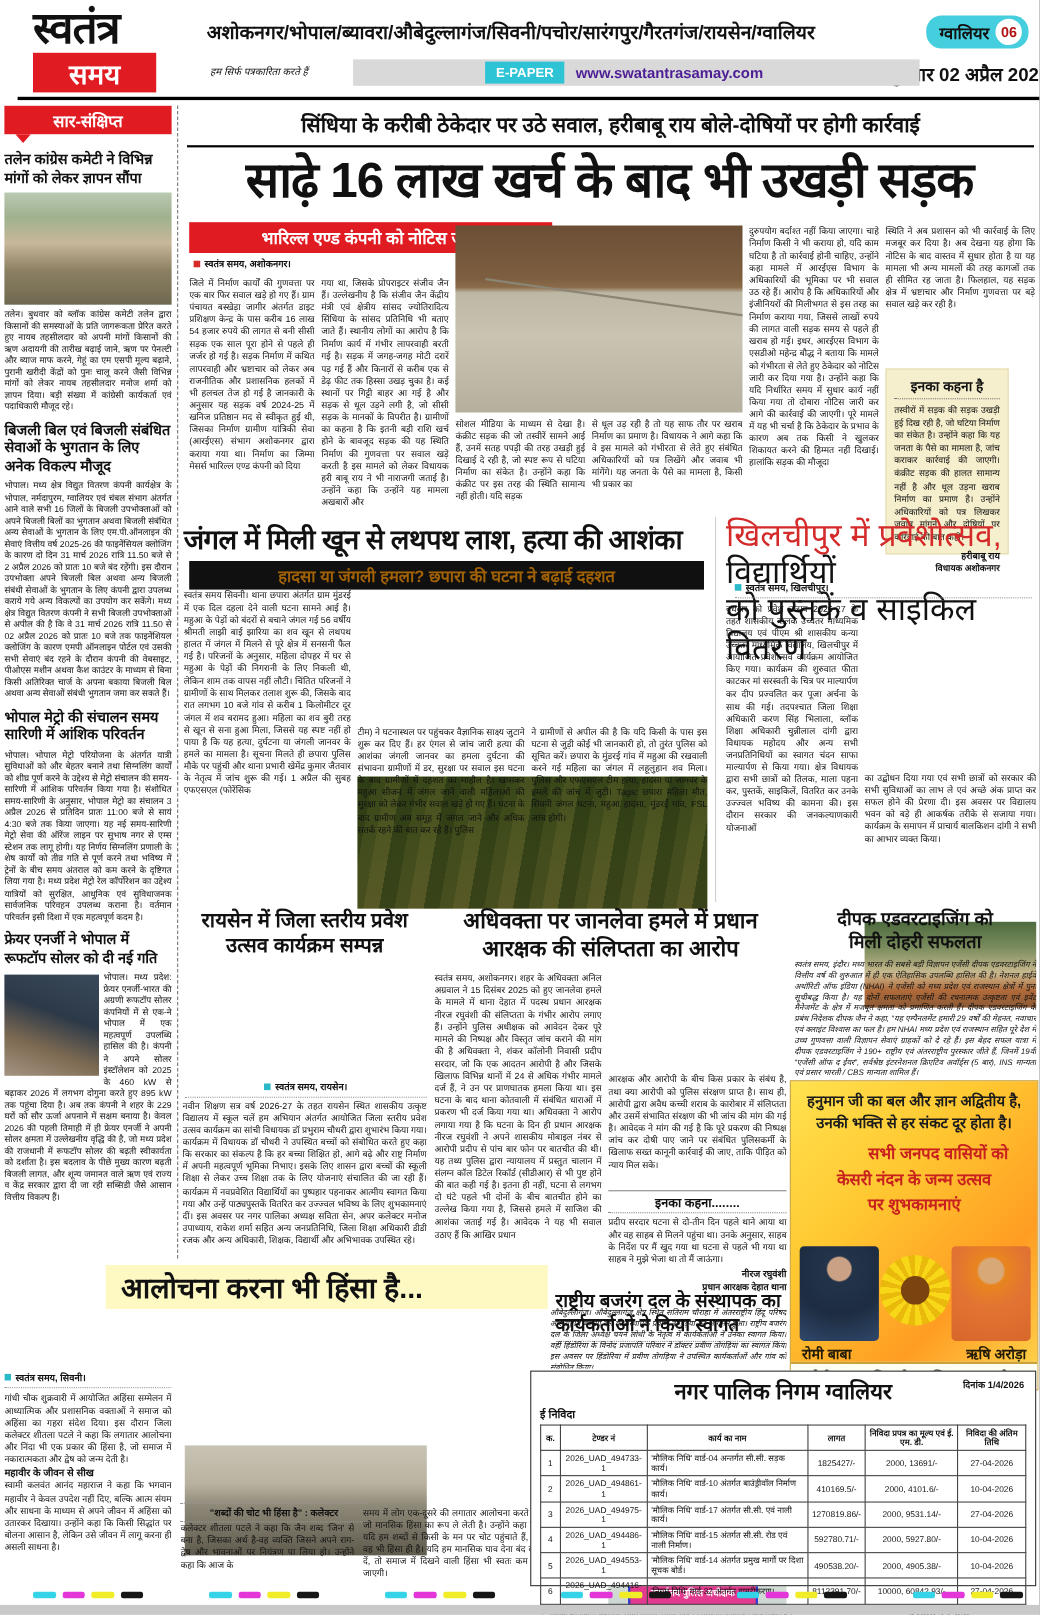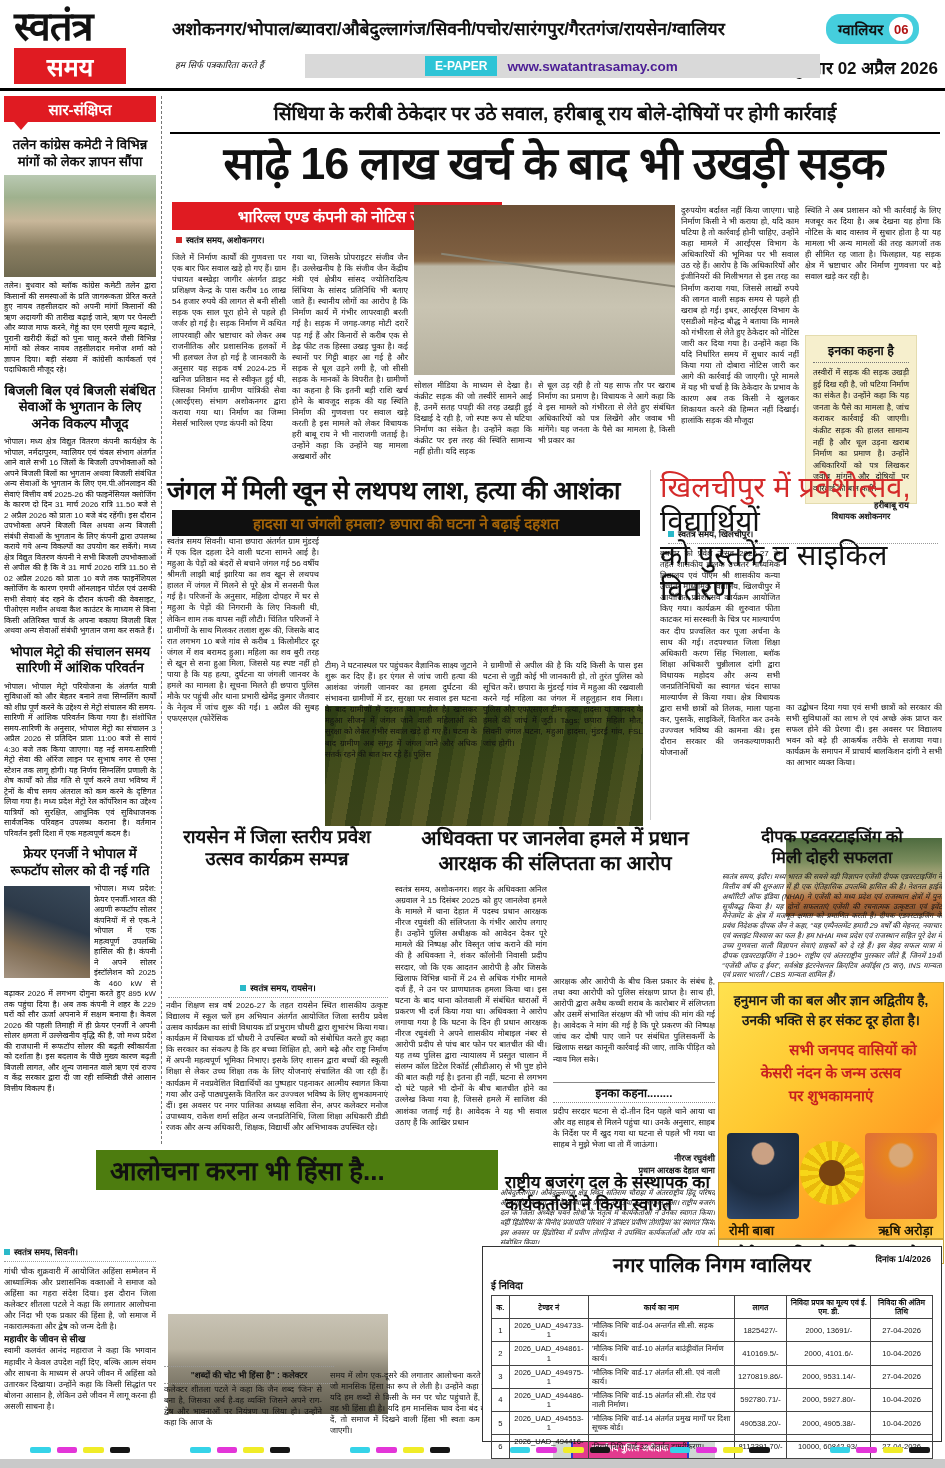--- a/index.html
+++ b/index.html
@@ -28,51 +28,51 @@
   .epaper-badge{background:#2ec4d6;color:#fff;font-size:12px;font-weight:bold;padding:3px 10px;}
   .site{font-size:13.5px;font-weight:bold;color:#4c1d95;}
   .dateline{font-size:17px;font-weight:bold;}
   .tagline{font-size:9px;font-style:italic;}
   .header-rule{border-bottom:3px solid #000;}
 
   
   .sidebar{border-right:1px dashed #777;padding:0 5px 0 4px;}
   .s-head{background:#e01b22;color:#fff;font-size:15px;font-weight:bold;text-align:center;padding:3px 0;}
   .s-tri{width:0;height:0;border-left:7px solid transparent;border-right:7px solid transparent;border-top:8px solid #e01b22;margin-left:10px;}
-  .s-h{font-size:13.2px;font-weight:bold;text-align:center;line-height:1.25;margin:7px 0 5px 0;}
+  .s-h{font-size:13.2px;font-weight:bold;text-align:left;line-height:1.25;margin:7px 0 5px 0;}
   .s-b{font-size:7.9px;line-height:1.33;text-align:justify;}
 
   .kicker{font-size:19px;font-weight:bold;text-align:center;border-bottom:2px solid #000;padding-bottom:6px;}
   .headline-xl{font-size:45px;font-weight:bold;text-align:center;letter-spacing:-1px;line-height:1.05;}
   .redbox{background:#e01b22;color:#fff;font-size:15.5px;font-weight:bold;text-align:center;padding:3px 0;}
   .col{font-size:8.1px;line-height:1.37;text-align:justify;}
   .quote-box{background:#f6efcd;border:1px solid #e4dcae;padding:6px 7px;}
   .quote-box .qh{font-size:12.5px;font-weight:bold;text-align:center;border-bottom:1px dotted #777;padding-bottom:3px;margin-bottom:4px;}
   .quote-box .qb{font-size:8px;line-height:1.45;text-align:justify;}
   .quote-box .qa{font-size:8.5px;font-weight:bold;text-align:right;margin-top:4px;}
-  .quote-box .qd{font-size:8px;font-weight:bold;text-align:center;}
+  .quote-box .qd{font-size:8px;font-weight:bold;text-align:right;}
 
   .blackstrip{background:#101010;color:#a16207;font-size:15px;font-weight:bold;text-align:center;padding:3px 0;}
   .h-jungle{font-size:25px;font-weight:bold;letter-spacing:-0.5px;}
   .h-khil{font-size:29px;font-weight:normal;line-height:1.18;}
   .h-khil .red{color:#d42a2a;}
   .h-md{font-size:18.5px;font-weight:bold;text-align:center;line-height:1.2;}
   .caption-mid{font-size:8.6px;font-weight:bold;text-align:center;border-top:1px dotted #999;border-bottom:1px dotted #999;padding:2px 0;}
 
   .ad{background:linear-gradient(135deg,#ffe24f 0%,#ffc831 35%,#ff9d23 70%,#ffd84e 100%);
       border:1px solid #caa23a;}
   .ad .l1{font-size:13.5px;font-weight:bold;color:#1b1b1b;text-align:center;line-height:1.5;}
   .ad .greet{font-size:15px;font-weight:bold;color:#c81f1f;text-align:center;line-height:1.55;}
   .ad .names{font-size:13px;font-weight:bold;color:#211a06;}
   .ad-bottom{background:#fffef2;border-top:2px solid #caa23a;font-size:12.5px;font-weight:bold;text-align:center;padding:3px 0;}
   .sunflower{width:64px;height:64px;border-radius:50%;
      background:repeating-conic-gradient(#f7d718 0 12deg,#e9b90c 12deg 24deg);position:relative;}
   .sunflower:after{content:"";position:absolute;left:19px;top:19px;width:26px;height:26px;border-radius:50%;background:#7a4410;}
 
-  .graystrip{background:#4d7c0f;font-size:26px;font-weight:bold;padding:2px 14px;}
+  .graystrip{background:#fef9c3;font-size:26px;font-weight:bold;padding:2px 14px;}
   .h-big2{font-size:37px;font-weight:bold;letter-spacing:-1px;}
   .subhead-sm{font-size:9px;font-weight:bold;}
 
   .bajrang-h{font-size:17px;font-weight:bold;text-align:left;line-height:1.3;border-bottom:1px dotted #888;padding-bottom:3px;margin-top:20px;}
   .bajrang-b{font-size:7.2px;line-height:1.4;font-style:italic;text-align:justify;}
 
   .tender{border:1.5px solid #333;padding:4px 8px;background:#fff;}
   .tender .org{font-size:20px;font-weight:bold;text-align:center;}
   .tender .sub{font-size:10px;font-weight:bold;}
   table.tt{border-collapse:collapse;width:100%;margin-top:3px;}
@@ -87,21 +87,21 @@
   .rm-c{background:#35d3e8;} .rm-m{background:#e335d8;} .rm-y{background:#f0ec28;} .rm-k{background:#161616;}
   .rm-gap{width:60px;height:1px;}
   .bottombar{background:#c9c9c9;}
   .vline{border-left:1px solid #cfcfcf;}
 </style>
 </head>
 <body>
 
 <div class="page">
 
-  <div class="abs" style="left:0;top:0;width:895px;height:92px;padding-left:15px;">
+  <div class="abs" style="left:16px;top:0;width:895px;height:92px;padding-left:15px;">
     <div class="abs" style="left:14px;top:6px;">
       <div class="masthead-top">स्वतंत्र</div>
       <div class="masthead-bot">समय</div>
     </div>
     <div class="abs cities" style="left:172px;top:16px;width:650px;">अशोकनगर/भोपाल/ब्यावरा/औबेदुल्लागंज/सिवनी/पचोर/सारंगपुर/गैरतगंज/रायसेन/ग्वालियर</div>
     <div class="abs tagline" style="left:175px;top:58px;width:130px;">हम सिर्फ पत्रकारिता करते हैं</div>
     <div class="abs edition-badge" style="left:826px;top:14px;">
       <span>ग्वालियर</span>
       <span class="num">06</span>
     </div>

